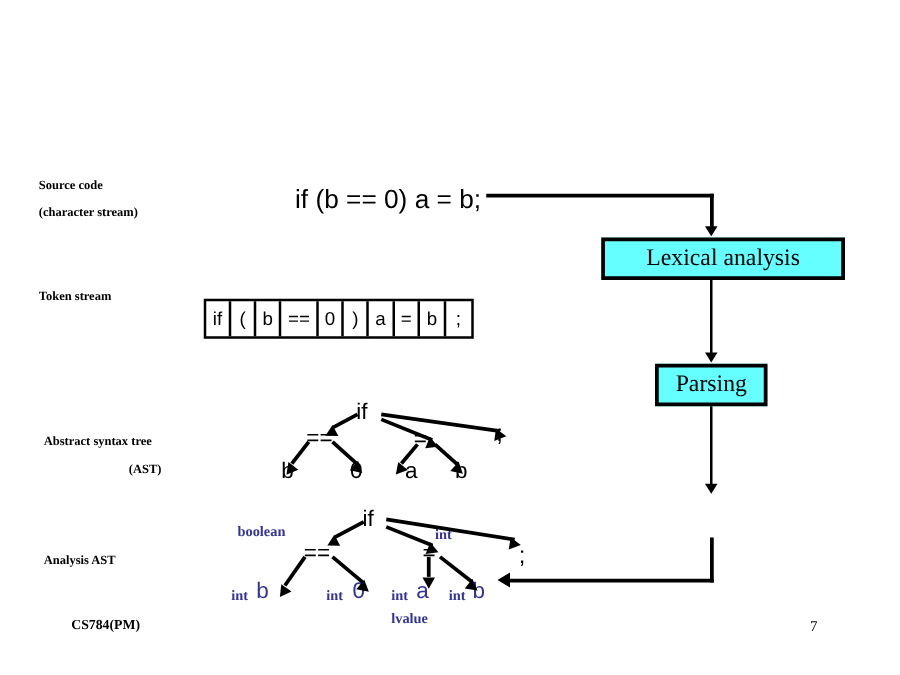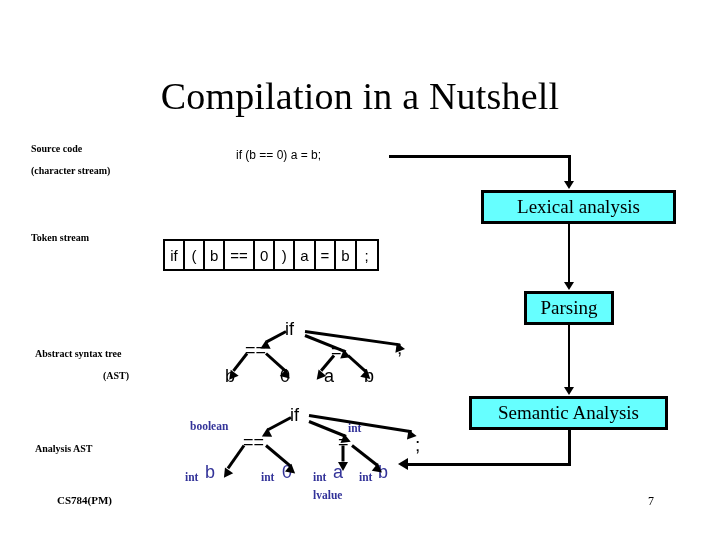--- a/index.html
+++ b/index.html
@@ -36,21 +36,21 @@
     font-family: "Liberation Serif", serif;
     font-weight: 700;
     font-size: 10px;
     color: #000000;
     white-space: nowrap;
   }
 
   
   .code-line {
     font-family: "Liberation Sans", sans-serif;
-    font-size: 12px;
+    font-size: 21px;
     color: #000000;
     white-space: nowrap;
     text-align: right;
   }
 
   
   #token-stream-box {
     left: 163px;
     top: 239px;
     border: 2px solid #000000;
@@ -159,21 +159,20 @@
     font-family: "Liberation Serif", serif;
     font-size: 12px;
     color: #000000;
   }
 </style>
 </head>
 <body>
 
 <div id="slide">
 
-  <div class="abs" id="slide-title">Compilation in a Nutshell</div>
 
   <div class="abs side-label" style="left:31px; top:143px;">Source code</div>
   <div class="abs side-label" style="left:31px; top:165px;">(character stream)</div>
 
   <div class="abs code-line" style="left:236px; top:148px;">if (b == 0) a = b;</div>
 
   <div class="abs h-line" style="left:389px; top:155px; width:182px;"></div>
   <div class="abs v-line" style="left:568px; top:155px; height:27px;"></div>
   <div class="abs arrow-down" style="left:564px; top:181px;"></div>
 
@@ -228,21 +227,20 @@
 
   <div class="abs edge" style="left:334px; top:354px; width:20px; transform:rotate(130deg);"></div>
   <div class="abs edge-head" style="left:334px; top:354px; transform:rotate(130deg) translateX(18px);"></div>
 
   <div class="abs edge" style="left:348px; top:354px; width:24px; transform:rotate(42deg);"></div>
   <div class="abs edge-head" style="left:348px; top:354px; transform:rotate(42deg) translateX(21px);"></div>
 
   <div class="abs v-thin" style="left:568px; top:325px; height:63px;"></div>
   <div class="abs arrow-down" style="left:564px; top:387px;"></div>
 
-  <div class="abs stage-box" id="stage-semantic">Semantic Analysis</div>
 
   <div class="abs side-label" style="left:35px; top:443px;">Analysis AST</div>
 
   <div class="abs node" style="left:290px; top:405px;">if</div>
   <div class="abs node" style="left:243px; top:432px;">==</div>
   <div class="abs node" style="left:338px; top:432px;">=</div>
   <div class="abs node-semi" style="left:415px; top:434px;">;</div>
 
   <div class="abs annot" style="left:190px; top:420px;">boolean</div>
   <div class="abs annot" style="left:348px; top:422px;">int</div>

